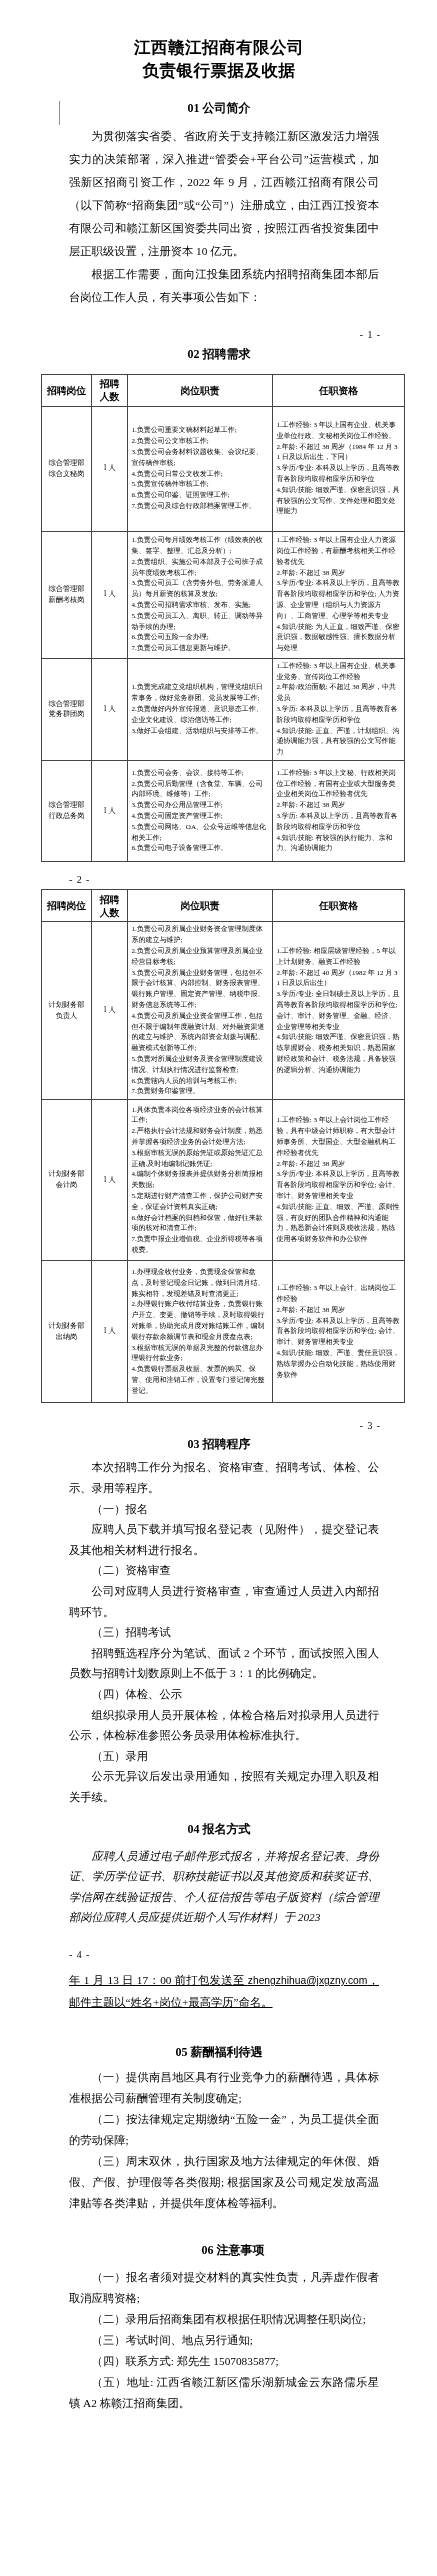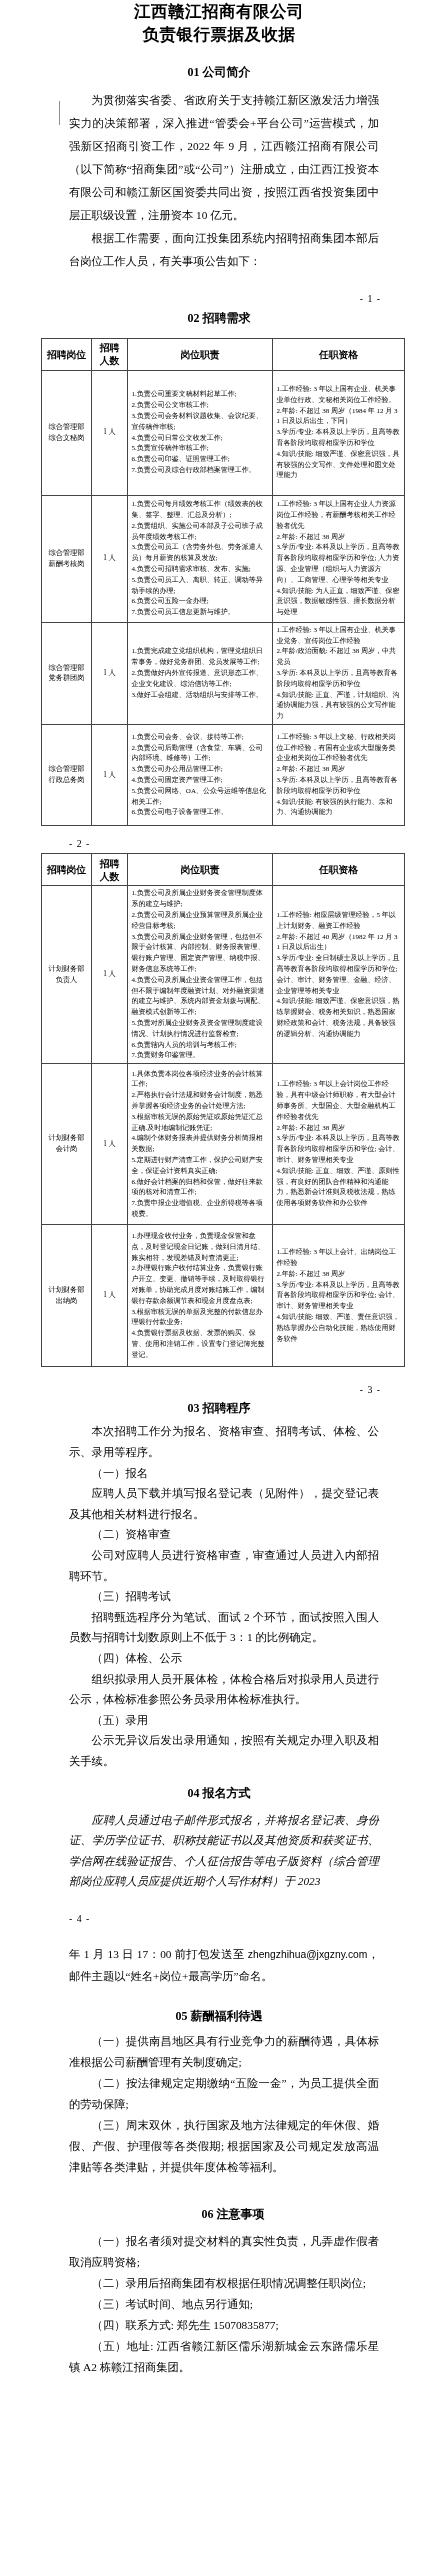--- a/index.html
+++ b/index.html
@@ -8,20 +8,21 @@
     width:438px;
     height:2726px;
     margin:0 auto;
     background:#ffffff;
     font-family:"Liberation Serif","DejaVu Serif",serif;
     color:#000;
     overflow:hidden;
   }
   .doc-title{
     margin:0;
+    padding-top:36px;
     text-align:center;
     font-size:16.5px;
     font-weight:bold;
     line-height:23px;
     letter-spacing:0.5px;
   }
   .accent-line{
     position:absolute;
     left:59px;
     top:101px;
@@ -33,39 +34,39 @@
     margin:0;
     text-align:center;
     font-size:12px;
     font-weight:bold;
     line-height:15.5px;
   }
   .h-s01{margin-top:18.5px;}
   .h-s02{margin-top:7.2px;}
   .h-s03{margin-top:6.2px;}
   .h-s04{margin-top:14.4px;}
-  .h-s05{margin-top:22px;}
+  .h-s05{margin-top:32px;}
   .h-s06{margin-top:29px;padding-left:28px;}
   .body-text{
     margin-left:69px;
     margin-right:59px;
     text-align:justify;
   }
   .body-text p{
     margin:0;
     font-size:11.3px;
     line-height:23px;
     text-indent:2em;
   }
   .bt-s01{margin-top:9.3px;}
   .tight p{line-height:20.6px;}
   .mid p{line-height:21px;}
   .bt-s03{margin-top:5.2px;}
   .bt-s04a{margin-top:8.2px;font-style:italic;}
-  .bt-s04b{margin-top:21px;}
+  .bt-s04b{margin-top:11px;text-decoration:underline;}
   .bt-s04b p{text-indent:0;}
   .bt-s05{margin-top:7.2px;}
   .bt-s06{margin-top:8.2px;}
   .email{font-family:"Liberation Sans","DejaVu Sans",sans-serif;font-size:10.3px;}
   .page-marker{
     font-size:9.8px;
     line-height:9.8px;
     letter-spacing:1px;
   }
   .pm-right{text-align:right;margin-right:57px;}

